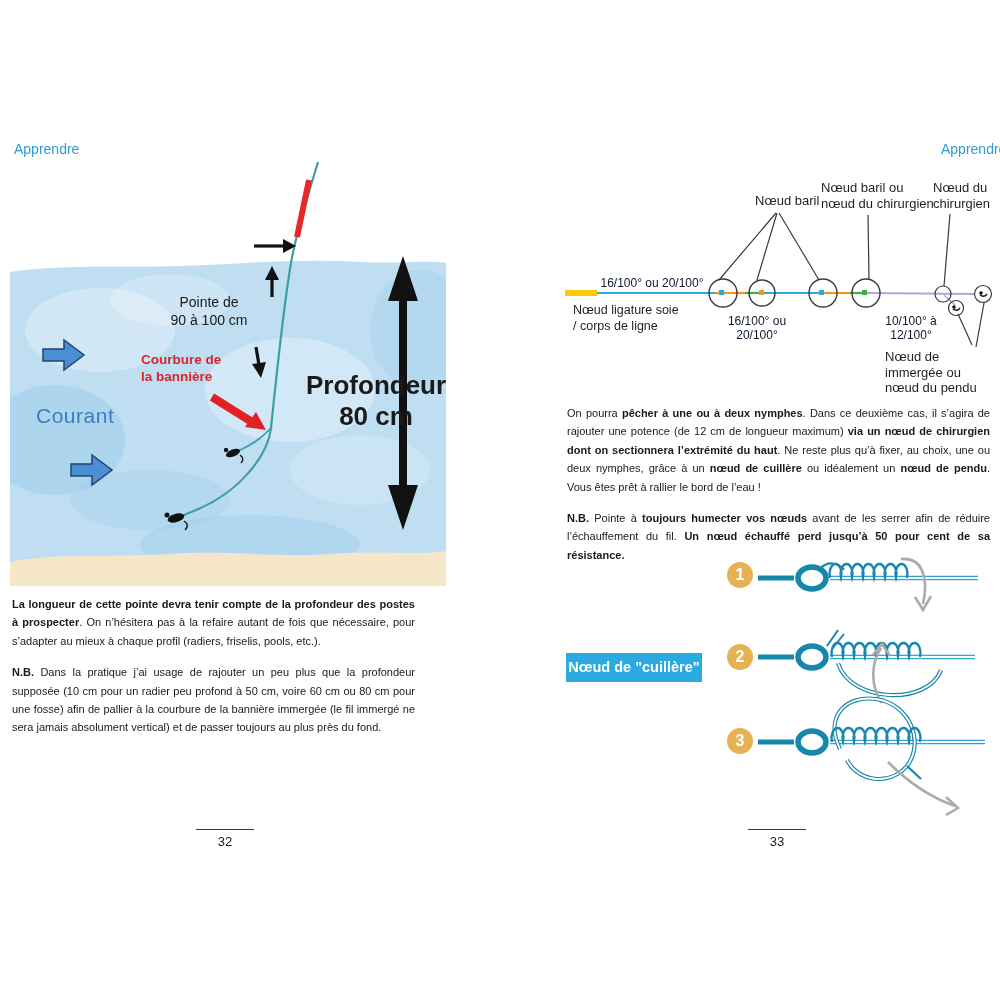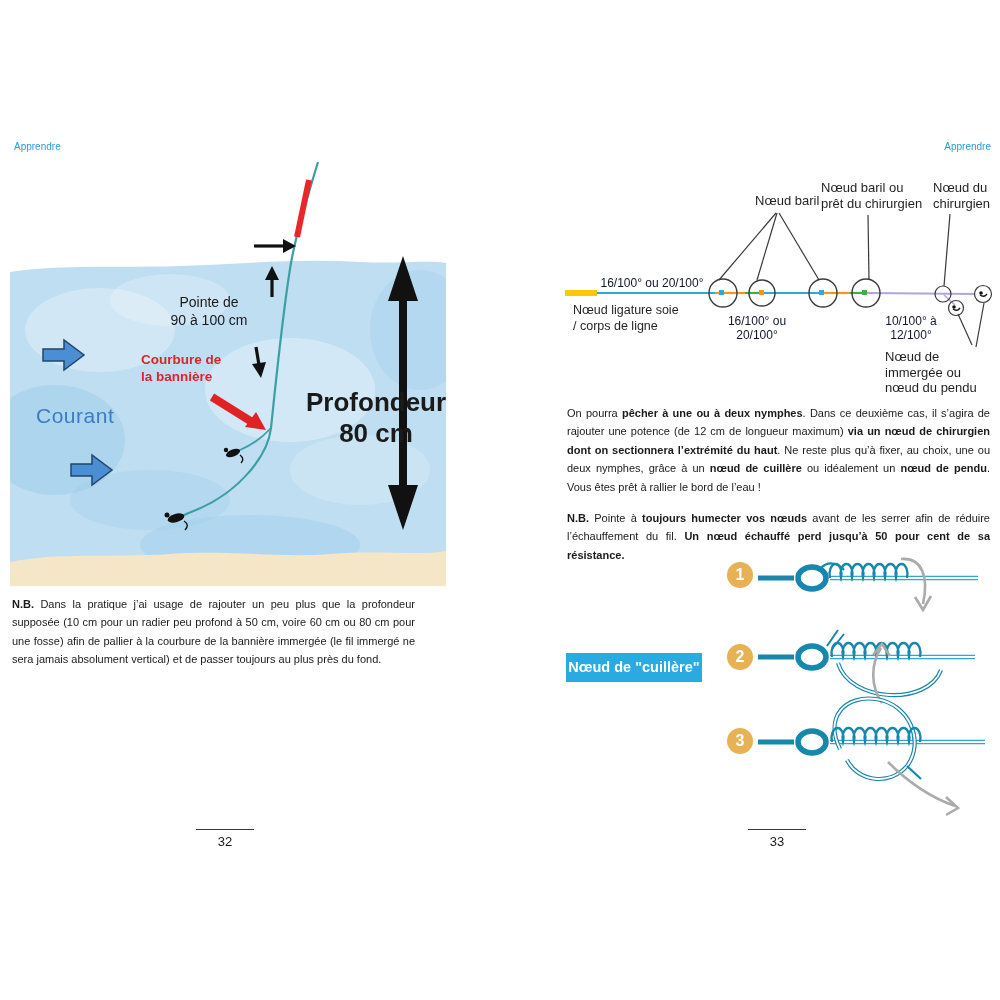--- a/index.html
+++ b/index.html
@@ -1,19 +1,19 @@
 <!DOCTYPE html>
 <html><head>
 <meta charset="utf-8">
 <style>
   html,body{margin:0;padding:0;background:#fff;}
   .spread{position:relative;width:1000px;height:1000px;background:#fff;overflow:hidden;
           font-family:"Liberation Sans",sans-serif;color:#1a1a1a;}
   .abs{position:absolute;}
-  .page-header{font-size:10px;color:#2e9bd6;}
+  .page-header{font-size:14px;color:#2e9bd6;}
   .body-text{font-size:11px;line-height:18.4px;text-align:justify;}
   .body-text p{margin:0 0 13px 0;}
   .body-text b{font-weight:bold;}
   .page-num-block{text-align:center;font-size:13px;}
   .page-rule{border-top:1.6px solid #3a3a3a;width:58px;margin:0 auto 4px auto;}
   
   .lbl-indicator{font-size:15px;font-weight:600;}
   .lbl-pointe{font-size:14px;line-height:17.5px;text-align:center;width:104px;}
   .lbl-courbure{font-size:13.5px;line-height:17px;font-weight:600;color:#d9252b;}
   .lbl-courant{font-size:21px;color:#3d7bc4;letter-spacing:.5px;}
@@ -94,26 +94,27 @@
 
   <div class="abs lbl-pointe" style="left:157px;top:294px;">
     <div>Pointe de</div>
     <div>90 à 100 cm</div>
   </div>
   <div class="abs lbl-courbure" style="left:141px;top:351px;">
     <div>Courbure de</div>
     <div>la bannière</div>
   </div>
   <div class="abs lbl-courant" style="left:36px;top:404px;">Courant</div>
-  <div class="abs lbl-profondeur" style="left:306px;top:370px;margin-top:17px;">
+  <div class="abs lbl-profondeur" style="left:306px;top:370px;">
     <div>Profondeur</div>
     <div>80 cm</div>
   </div>
 
   <div class="abs body-text" style="left:12px;top:595px;width:403px;">
+    <p><b>La longueur de cette pointe devra tenir compte de la profondeur des postes à prospecter</b><span>. On n’hésitera pas à la refaire autant de fois que nécessaire, pour s’adapter au mieux à chaque profil (radiers, friselis, pools, etc.).</span></p>
     <p><b>N.B.</b><span> Dans la pratique j’ai usage de rajouter un peu plus que la profondeur supposée (10 cm pour un radier peu profond à 50 cm, voire 60 cm ou 80 cm pour une fosse) afin de pallier à la courbure de la bannière immergée (le fil immergé ne sera jamais absolument vertical) et de passer toujours au plus près du fond.</span></p>
   </div>
 
   <div class="abs page-num-block" style="left:196px;top:829px;width:58px;">
     <div class="page-rule"></div>
     <div>32</div>
   </div>
 
   <div class="abs page-header" style="left:941px;top:141px;width:50px;text-align:right;">Apprendre</div>
 
@@ -158,21 +159,21 @@
       <line x1="868" y1="215" x2="869" y2="280"></line>
       <line x1="950" y1="214" x2="944" y2="286"></line>
       <line x1="958" y1="314" x2="972" y2="345"></line>
       <line x1="984" y1="303" x2="976" y2="347"></line>
     </g>
   </svg>
 
   <div class="abs rig-lbl" style="left:755px;top:193px;">Nœud baril</div>
   <div class="abs rig-lbl" style="left:821px;top:180px;">
     <div>Nœud baril ou</div>
-    <div>prêt du chirurgien</div>
+    <div>nœud du chirurgien</div>
   </div>
   <div class="abs rig-lbl" style="left:933px;top:180px;">
     <div>Nœud du</div>
     <div>chirurgien</div>
   </div>
   <div class="abs rig-size" style="left:597px;top:276px;width:110px;">16/100° ou 20/100°</div>
   <div class="abs rig-lbl" style="left:573px;top:303px;font-size:12.5px;">
     <div>Nœud ligature soie</div>
     <div>/ corps de ligne</div>
   </div>

